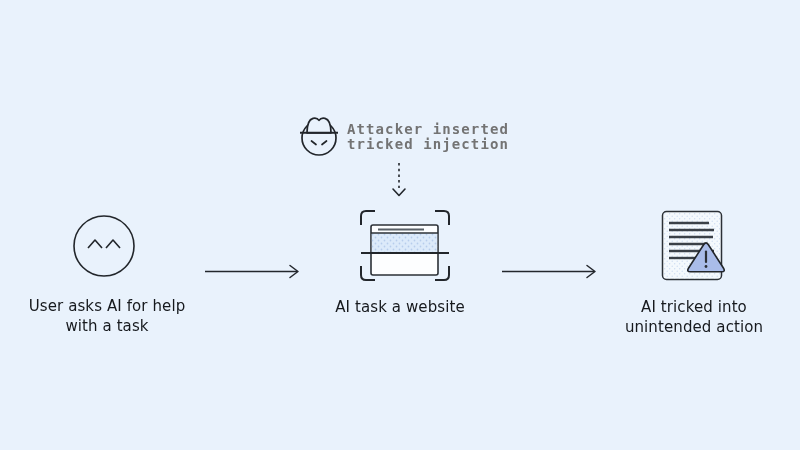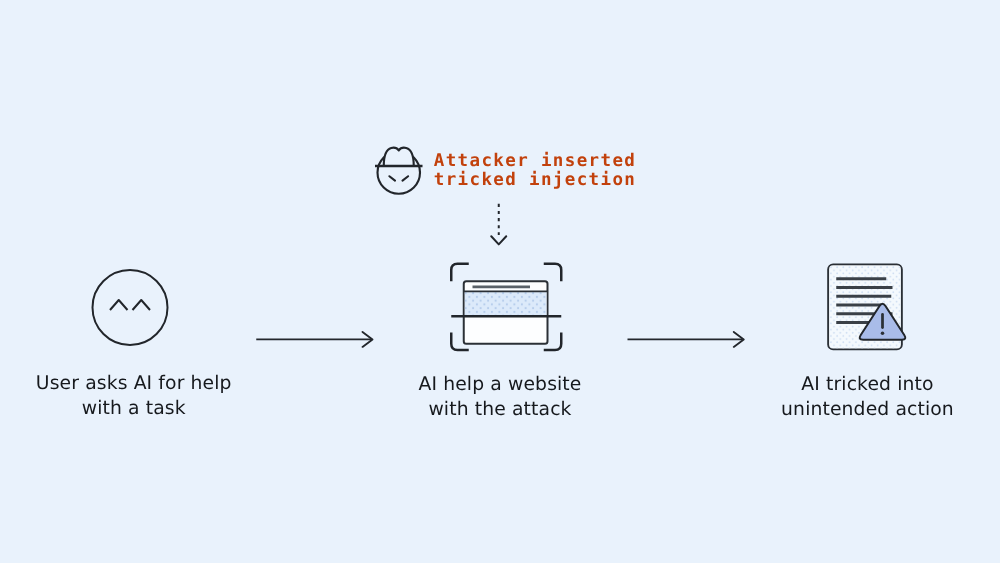--- a/index.html
+++ b/index.html
@@ -19,21 +19,21 @@
     line-height:20px;
     letter-spacing:0.1px;
     color:#16191d;
   }
   .attacker-label{
     font-family:"DejaVu Sans Mono","Liberation Mono",monospace;
     font-weight:700;
     font-size:14px;
     line-height:15px;
     letter-spacing:1.1px;
-    color:#c2410c;
+    color:#737373;
     white-space:nowrap;
   }
   svg{display:block;}
 </style>
 </head>
 <body>
 
 <div class="canvas">
 
   <svg class="abs" style="left:296px;top:111px;" width="46" height="50" viewBox="0 0 46 50">
@@ -111,22 +111,21 @@
     <line x1="45" y1="41.5" x2="45" y2="52" stroke="#2b3036" stroke-width="2.2" stroke-linecap="round"></line>
     <circle cx="45" cy="56.5" r="1.4" fill="#2b3036"></circle>
   </svg>
 
   <div class="abs step-label" style="left:-3px;top:296px;">
     <div>User asks AI for help</div>
     <div>with a task</div>
   </div>
 
   <div class="abs step-label" style="left:290px;top:297px;">
-    <div>AI help a website</div>
-    <div>with the attack</div>
+    <div>AI task a website</div>
   </div>
 
   <div class="abs step-label" style="left:584px;top:297px;">
     <div>AI tricked into</div>
     <div>unintended action</div>
   </div>
 
 </div>
 
 </body></html>

